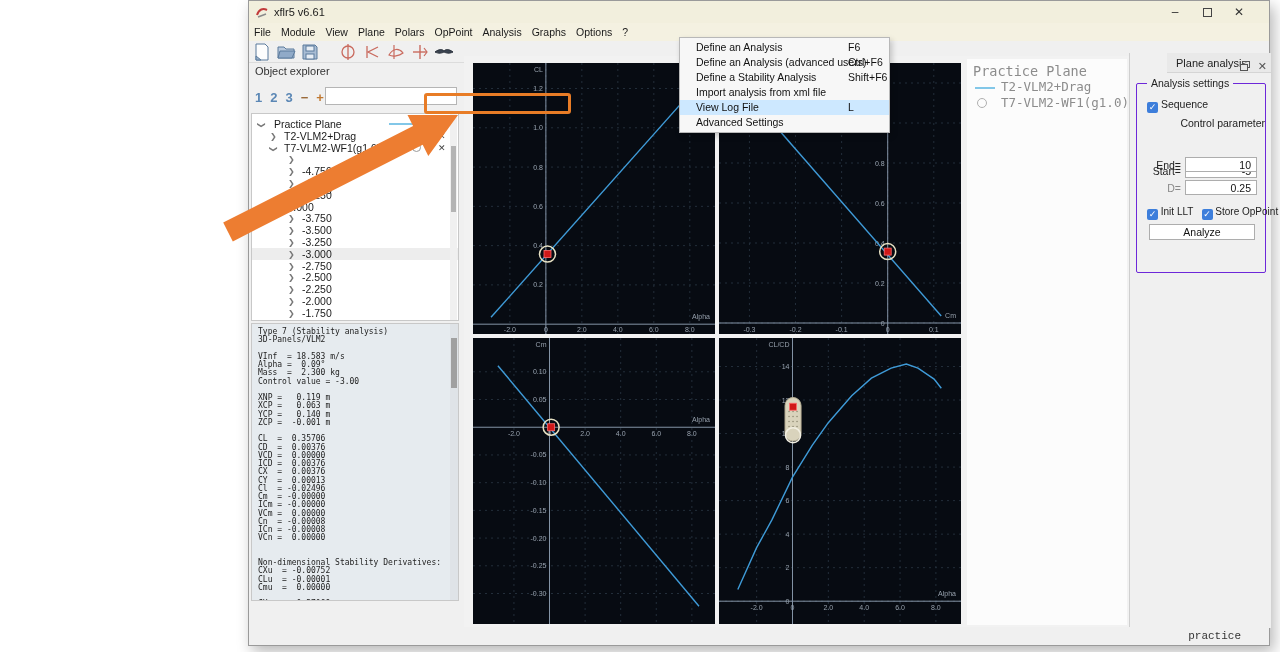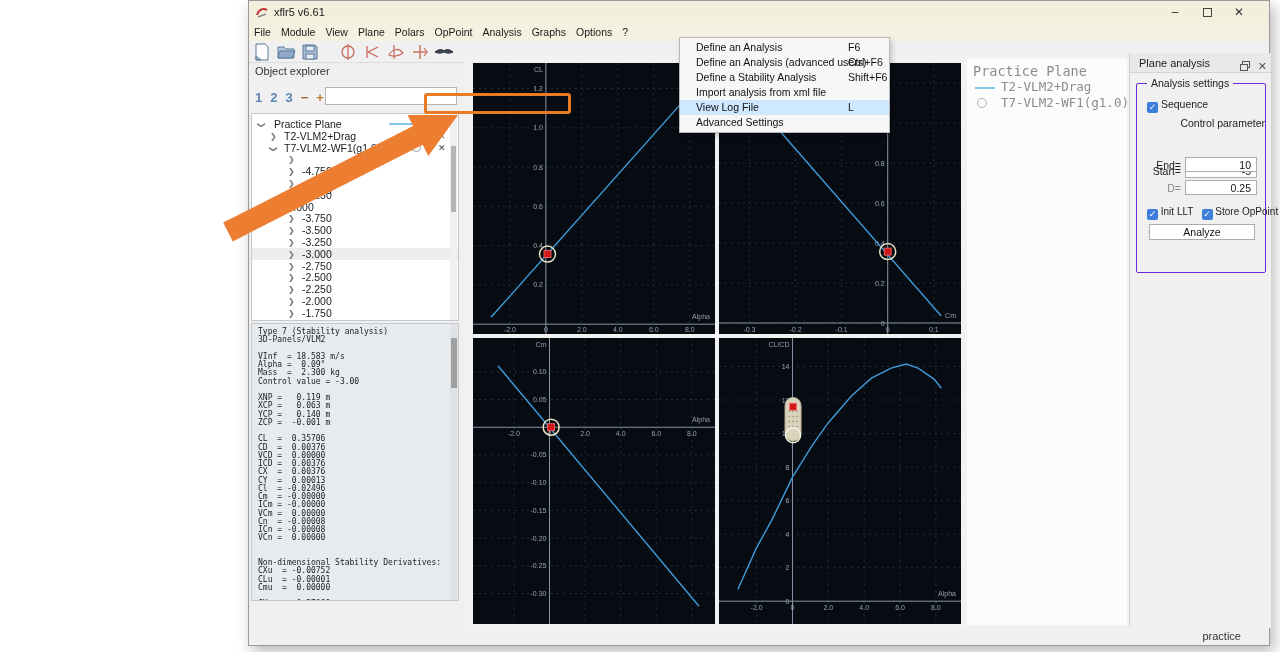--- a/index.html
+++ b/index.html
@@ -62,40 +62,40 @@
   .g3 { left:9px;   top:282px; width:242px; height:286px; }
   .g4 { left:255px; top:282px; width:242px; height:286px; }
   .legend { position:absolute; left:503px; top:3px; width:160px; background:#fcfcfc; height:566px; }
   .legend-title { font-family:"DejaVu Sans Mono", monospace; font-size:13.5px; color:#8c8c8c; padding:4px 0 0 6px; white-space:nowrap; }
   .legend-entry { position:relative; font-family:"DejaVu Sans Mono", monospace; font-size:12.5px; color:#8c8c8c;
     height:16px; line-height:16px; padding-left:34px; white-space:nowrap; }
   .le-line { position:absolute; left:8px; top:8px; width:20px; height:2px; background:#82c7e8; }
   .le-circle { position:absolute; left:10px; top:3px; width:10px; height:10px; border:1.5px solid #b0b0b0; border-radius:50%; }
 
   
-  .padock { position:absolute; left:880px; top:52px; width:142px; height:575px; background:#f0f0f0; border-left:1px solid #cfcfcf; }
+  .padock { position:absolute; left:880px; top:52px; width:142px; height:575px; background:#f0f0f0; border-left:1px solid #cfcfcf;padding-left:37px; }
   .pa-titlebar { position:relative; height:20px; background:#e9e9e9; border-bottom:1px solid #d5d5d5;
     font-size:11px; color:#222; line-height:20px; padding-left:9px; }
   .pa-icons { position:absolute; right:4px; top:3px; display:flex; gap:8px; align-items:center; }
   .pa-group { position:absolute; left:6px; top:30px; width:130px; height:190px; border:1px solid #6d28d9; border-radius:2px; }
   .pa-group-label { position:absolute; left:10px; top:-7px; background:#f0f0f0; padding:0 4px; font-size:10.5px; color:#222; }
   .checkbox { display:inline-block; width:11px; height:11px; background:#3d7edb; border-radius:2px; color:#fff;
     font-size:9px; line-height:11px; text-align:center; vertical-align:-2px; }
   .pa-seq { position:absolute; left:10px; top:14px; font-size:10.5px; color:#222; }
   .pa-ctrl { position:absolute; left:0; top:33px; width:100%; text-align:right; font-size:10.5px; color:#222; }
   .pa-row { position:absolute; left:0; width:100%; height:15px; }
   .pa-row-label { position:absolute; left:0; width:44px; text-align:right; font-size:10.5px; color:#222; top:2px; }
   .pa-row-label.dim { color:#888; }
   .pa-input { position:absolute; left:48px; top:0; width:72px; height:15px; background:#fff; border:1px solid #adadad;
     font-size:10.5px; text-align:right; padding:1px 5px 0 0; color:#111; }
   .pa-checks { position:absolute; left:10px; top:122px; font-size:10px; color:#222; white-space:nowrap; }
   .pa-analyze { position:absolute; left:12px; top:140px; width:106px; height:16px; background:#fff;
     border:1px solid #adadad; font-size:10.5px; text-align:center; line-height:15px; color:#111; }
 
-  .statusbar { position:absolute; left:0; bottom:0; width:100%; height:18px; background:#f0f0f0; }
+  .statusbar { position:absolute; left:0; bottom:0; width:100%; height:18px; background:#f0f0f0;font-family:Liberation Mono, monospace; }
   .status-project { position:absolute; right:28px; bottom:3px; font-size:11px; color:#333; }
 
   
   .dropdown { position:absolute; left:430px; top:36px; width:211px; background:#f7f7f7;
     border:1px solid #b8b8b8; box-shadow:2px 3px 6px rgba(0,0,0,.2); z-index:50; padding:2px 0; }
   .dd-item { position:relative; height:15px; line-height:15px; font-size:10.5px; color:#111; padding-left:16px; white-space:nowrap; }
   .dd-item .sc { position:absolute; left:168px; }
   .dd-item.hl { background:#cde8ff; }
 
   .hl-box { position:absolute; left:424px; top:93px; width:147px; height:21px;

